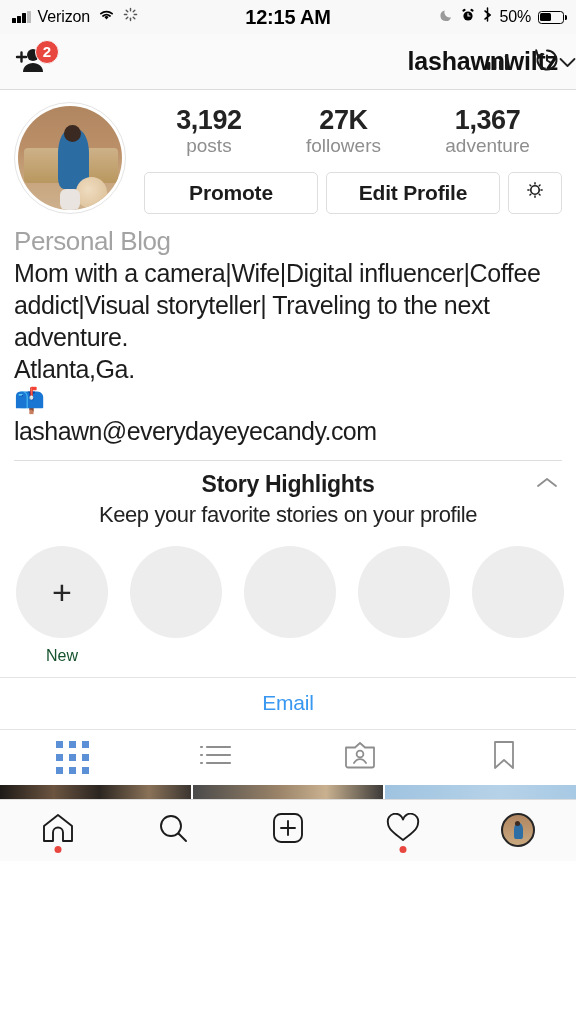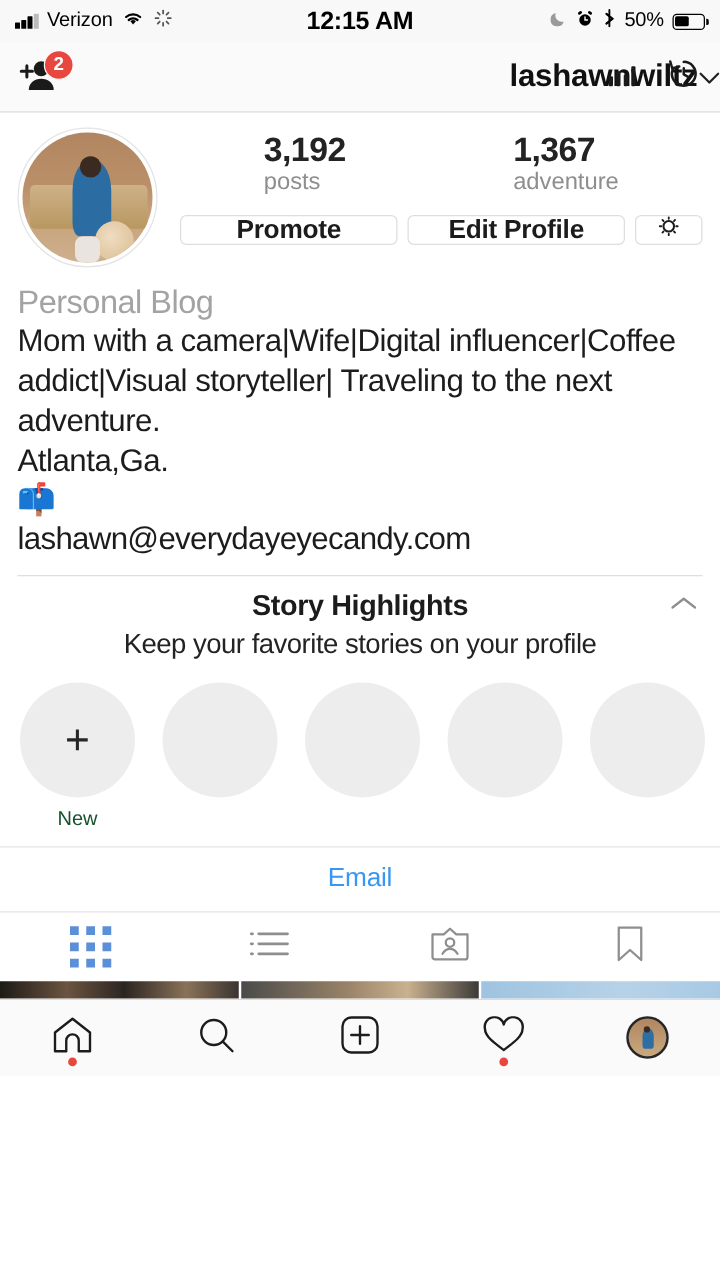--- a/index.html
+++ b/index.html
@@ -86,27 +86,27 @@
     position: relative;
   }
   .av-bench { position:absolute; left:6%; right:4%; top:40%; height:34%; background: linear-gradient(180deg,#cdb188,#b9975f); border-radius: 4px; }
   .av-person { position:absolute; left:38%; top:22%; width:30%; height:58%; background:#2b6ca3; border-radius: 40% 40% 18% 18%; }
   .av-head { position:absolute; left:44%; top:18%; width:17%; height:17%; background:#3a2a22; border-radius:50%; }
   .av-dog { position:absolute; left:56%; bottom:2%; width:30%; height:30%; background: radial-gradient(circle at 40% 40%, #efdcc0, #d9bc92); border-radius:50% 50% 45% 45%; }
   .av-dog2 { position:absolute; left:40%; bottom:0%; width:20%; height:20%; background:#e9e4df; border-radius:30%; }
 
   .stats-col { flex: 1; padding-left: 18px; }
   .stats { display: flex; justify-content: space-around; padding-top: 4px; }
-  .stat { }
+  .stat { text-align: center; }
   .stat .num { font-size: 27px; font-weight: bold; color: #232323; letter-spacing: -0.4px; line-height: 1.08; }
   .stat .lbl { font-size: 19px; color: #8e8e8e; line-height: 1.2; }
   .btn-row { display: flex; gap: 8px; margin-top: 14px; }
   .btn {
     border: 1px solid #dedede; border-radius: 5px; background:#fff;
-    height: 24px; display: flex; align-items: center; justify-content: center;
+    height: 42px; display: flex; align-items: center; justify-content: center;
     font-size: 21px; font-weight: bold; color: #1c1c1c; flex: 1;
     letter-spacing: -0.2px;
   }
   .btn.icon-btn { flex: 0 0 54px; }
 
   
   .bio { padding: 12px 14px 0 14px; }
   .bio-name { font-size: 27px; font-weight: bold; color: #141414; line-height: 1.18; letter-spacing: -0.5px; }
   .bio-cat { font-size: 26px; color: #a3a3a3; line-height: 1.2; letter-spacing: -0.4px; }
   .bio-text { font-size: 25px; color: #1c1c1c; line-height: 1.28; letter-spacing: -0.4px; white-space: pre-line; }
@@ -284,20 +284,24 @@
         <span class="av-dog2"></span>
       </div>
     </div>
     <div class="stats-col">
       <div class="stats">
         <div class="stat">
           <div class="num">3,192</div>
           <div class="lbl">posts</div>
         </div>
         <div class="stat">
+          <div class="num">27K</div>
+          <div class="lbl">followers</div>
+        </div>
+        <div class="stat">
           <div class="num">1,367</div>
           <div class="lbl">adventure</div>
         </div>
       </div>
       <div class="btn-row">
         <div class="btn">Promote</div>
         <div class="btn">Edit Profile</div>
         <div class="btn icon-btn">
           <span>
             <svg width="22" height="22" viewBox="0 0 24 24">

